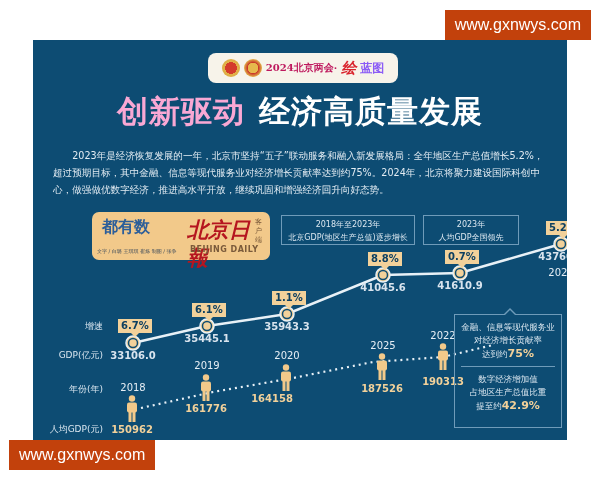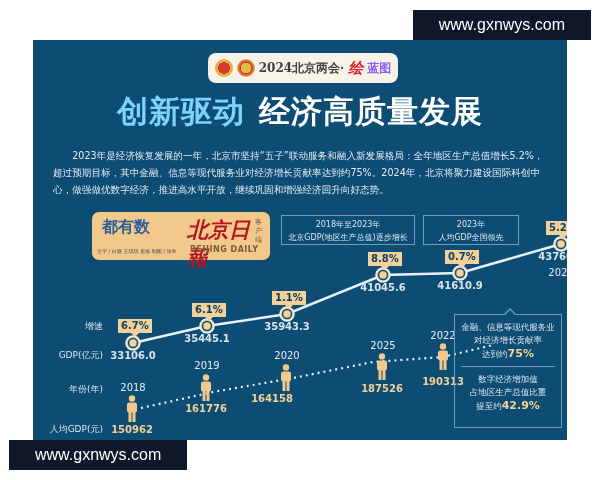--- a/index.html
+++ b/index.html
@@ -1,28 +1,28 @@
 <!DOCTYPE html>
 <html><head>
 <meta charset="utf-8">
 <style>
   html,body{margin:0;padding:0;}
   body{width:600px;height:480px;background:#ffffff;position:relative;overflow:hidden;font-family:"DejaVu Sans",sans-serif;}
-  .wm{position:absolute;background:#0f172a;color:#ffffff;font-family:"Liberation Sans",sans-serif;font-size:16px;line-height:30px;padding:0 26px;}
+  .wm{position:absolute;background:#c2410c;color:#ffffff;font-family:"Liberation Sans",sans-serif;font-size:16px;line-height:30px;padding:0 10px;}
   .wm-top{right:9px;top:10px;}
   .wm-bottom{left:9px;top:440px;}
   .poster{position:absolute;left:33px;top:40px;width:534px;height:400px;background:#0d4c73;overflow:hidden;}
   .banner{position:absolute;left:175px;top:13px;width:190px;height:30px;border-radius:8px;background:#f7f3ea;display:flex;align-items:center;justify-content:center;gap:4px;}
   .emblem{width:18px;height:18px;border-radius:50%;background:radial-gradient(circle,#d43b2c 45%,#e2b24a 47%,#d6a43b 100%);}
   .emblem.e2{background:radial-gradient(circle,#e6b84c 40%,#c93226 42%,#e2b24a 70%);}
-  .banner-year{color:#404040;font-weight:bold;font-size:12px;font-family:"DejaVu Serif",serif;}
+  .banner-year{color:#be185d;font-weight:bold;font-size:10px;font-family:"DejaVu Serif",serif;}
   .banner-hl{color:#d9232c;font-weight:bold;font-size:15px;font-style:italic;}
   .banner-blue{color:#8b5cf6;font-weight:bold;font-size:12px;}
   .title{position:absolute;top:51px;left:0;width:534px;text-align:center;font-size:31px;font-weight:bold;letter-spacing:1px;}
-  .title .gold{color:#7dd3fc;}
+  .title .gold{color:#f9a8d4;}
   .title .white{color:#ffffff;margin-left:14px;}
   .intro{position:absolute;left:20px;top:107px;width:496px;color:#e3ecf3;font-size:9.6px;line-height:17px;text-indent:2em;}
   .logo-card{position:absolute;left:59px;top:172px;width:178px;height:48px;background:#f2c98a;border-radius:7px;}
   .logo1{position:absolute;left:10px;top:5px;color:#2c5e9a;font-size:16px;font-weight:bold;}
   .logo1-sub{position:absolute;left:5px;top:36px;color:#3c4a5a;font-size:5px;white-space:nowrap;}
   .logo2{position:absolute;left:95px;top:4px;color:#b5151f;font-family:"DejaVu Serif",serif;font-size:21px;font-weight:bold;font-style:italic;}
   .logo2-sub{position:absolute;left:98px;top:33px;color:#7a5a3a;font-size:8px;font-weight:bold;letter-spacing:.5px;}
   .logo2-tag{position:absolute;left:163px;top:6px;width:10px;color:#7a5a3a;font-size:7px;line-height:9px;}
   .hbox{position:absolute;top:175px;height:30px;border:1px solid #6f9bb9;color:#dbe7f0;font-size:8px;text-align:center;line-height:13px;padding-top:2px;box-sizing:border-box;}
   .hbox1{left:248px;width:134px;}

